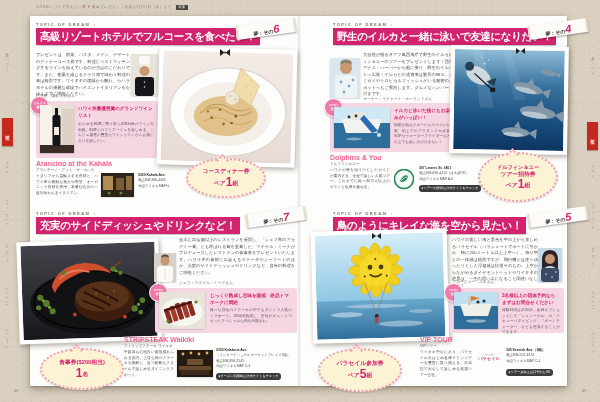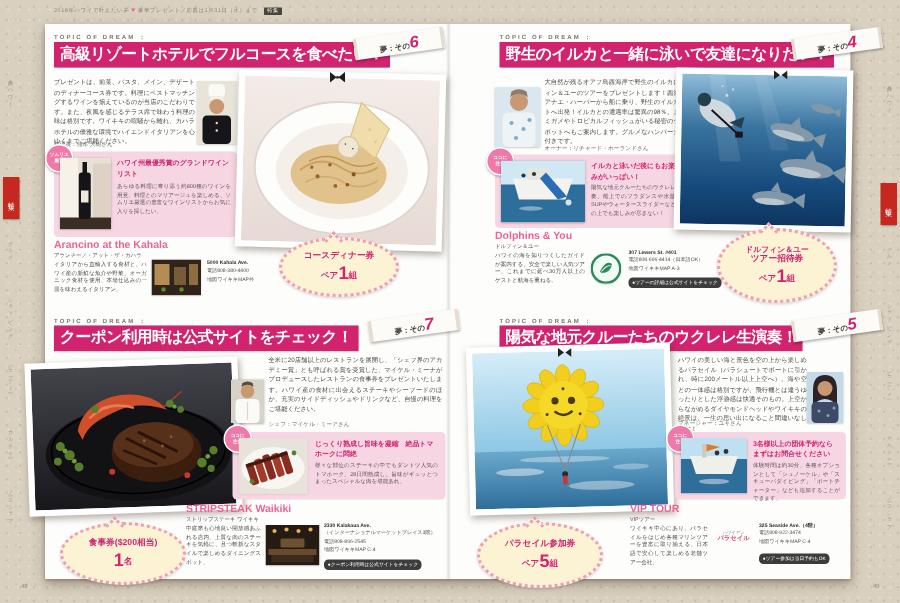--- a/index.html
+++ b/index.html
@@ -311,21 +311,21 @@
   </div>
 
   <div class="tail" style="left:508px;top:150px"></div>
   <div class="coupon" style="left:478px;top:152px;width:76px;height:46px">
     <div class="c-line c-small">ドルフィン＆ユー</div>
     <div class="c-line">ツアー招待券</div>
     <div class="c-line"><span>ペア</span><span class="big">1</span><span>組</span></div>
   </div>
 
   <div class="sec-topic" style="left:36px;top:211px">TOPIC OF DREAM ：</div>
-  <div class="titlebar" style="left:36px;top:217px">クーポン利用時は公式サイトをチェック！</div>
+  <div class="titlebar" style="left:36px;top:217px">充実のサイドディッシュやドリンクなど！</div>
   <div class="ribbon" style="left:246px;top:210px">
     <span class="pre">夢：その</span><span class="num">7</span>
   </div>
 
   <div class="polaroid" style="left:18px;top:240px;transform:rotate(-2deg)">
     <svg width="134" height="94" viewBox="0 0 134 94">
       <defs>
           <linearGradient id="bgS" x1="0" y1="0" x2="0" y2="1">
             <stop offset="0" stop-color="#43434b"></stop>
             <stop offset="1" stop-color="#17171c"></stop>
@@ -427,21 +427,21 @@
   </div>
   <div class="notebar" style="left:216px;top:373px">●クーポン利用時は公式サイトをチェック</div>
 
   <div class="tail" style="left:72px;top:346px"></div>
   <div class="coupon" style="left:40px;top:348px;width:80px;height:38px">
     <div class="c-line">食事券($200相当)</div>
     <div class="c-line"><span class="big">1</span><span>名</span></div>
   </div>
 
   <div class="sec-topic" style="left:333px;top:211px">TOPIC OF DREAM ：</div>
-  <div class="titlebar" style="left:333px;top:217px">陽気な地元クルーたちのウクレレ生演奏！</div>
+  <div class="titlebar" style="left:333px;top:217px">鳥のようにキレイな海を空から見たい！</div>
   <div class="ribbon" style="left:528px;top:210px">
     <span class="pre">夢：その</span><span class="num">5</span>
   </div>
 
   <div class="polaroid" style="left:312px;top:230px;transform:rotate(-1.5deg)">
     <svg width="128" height="104" viewBox="0 0 128 104">
       <defs>
         <linearGradient id="sky" x1="0" y1="0" x2="0" y2="1">
             <stop offset="0" stop-color="#d6edf8"></stop>
             <stop offset="1" stop-color="#8cc6e4"></stop>

